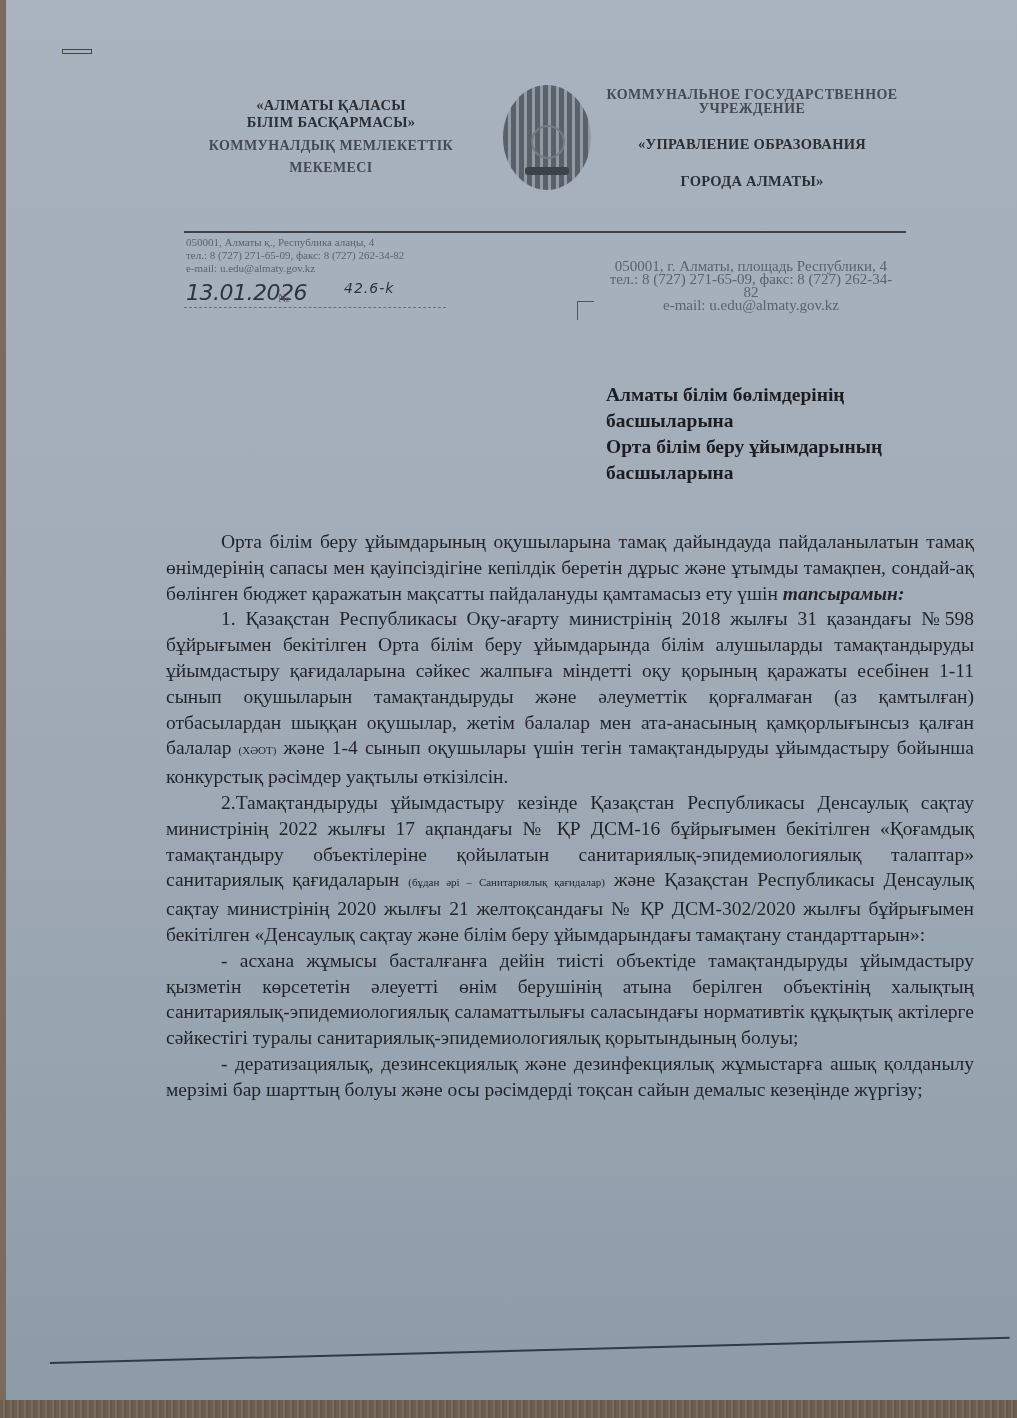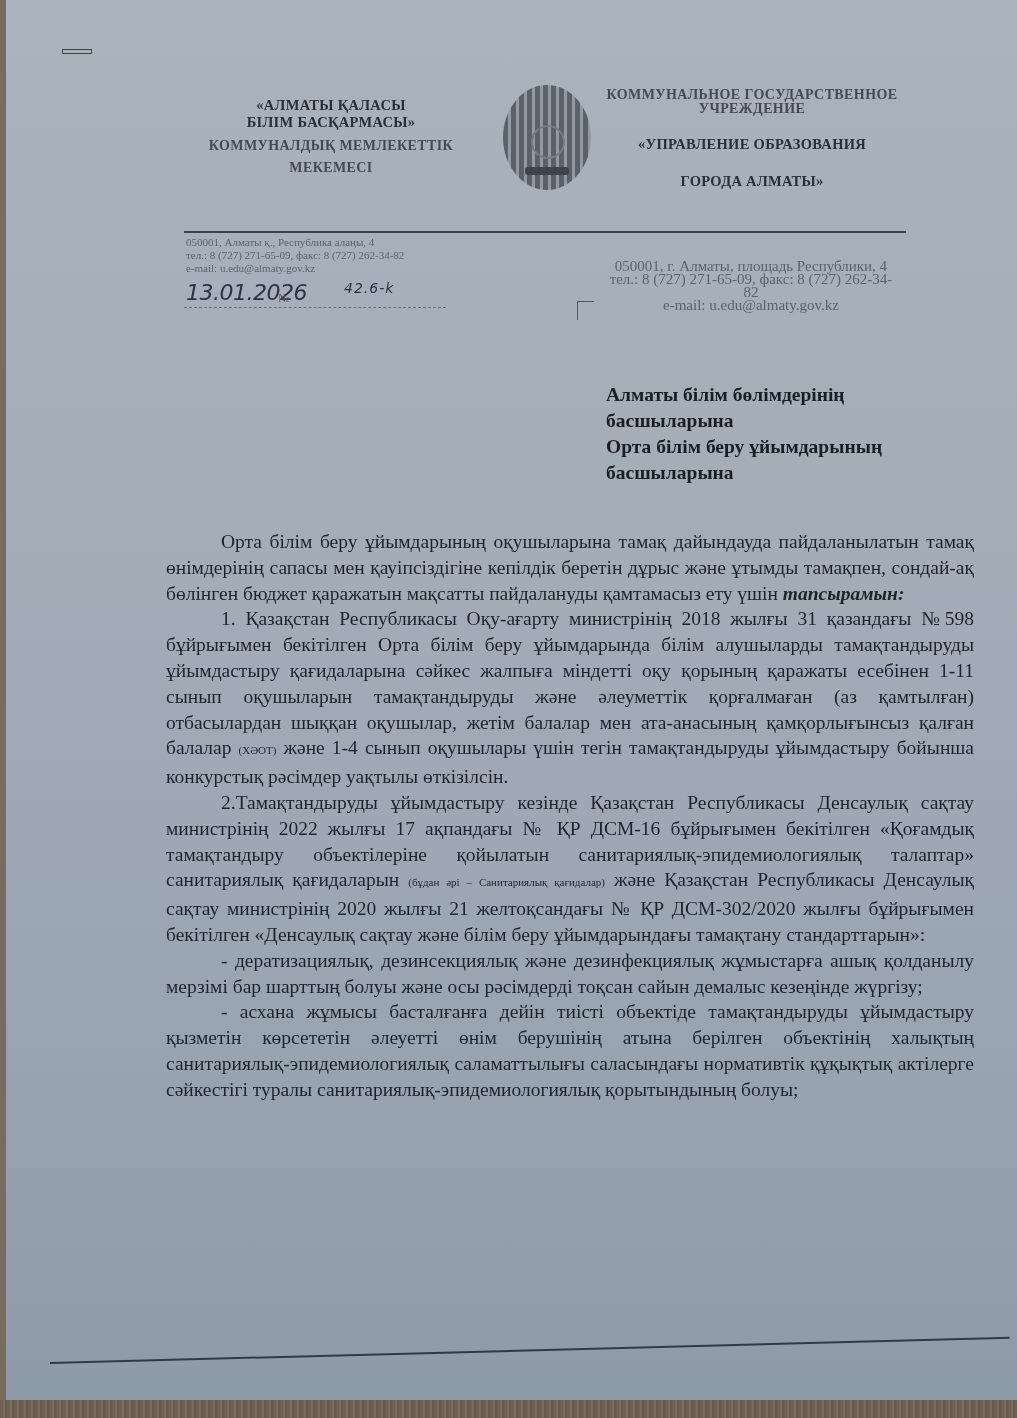--- a/index.html
+++ b/index.html
@@ -149,19 +149,19 @@
     <div>Алматы білім бөлімдерінің</div>
     <div>басшыларына</div>
     <div>Орта білім беру ұйымдарының</div>
     <div>басшыларына</div>
   </div>
 
   <div class="body-text">
     <p><span>Орта білім беру ұйымдарының оқушыларына тамақ дайындауда пайдаланылатын тамақ өнімдерінің сапасы мен қауіпсіздігіне кепілдік беретін дұрыс және ұтымды тамақпен, сондай-ақ бөлінген бюджет қаражатын мақсатты пайдалануды қамтамасыз ету үшін </span><span class="em-bold">тапсырамын:</span></p>
     <p><span>1. Қазақстан Республикасы Оқу-ағарту министрінің 2018 жылғы 31 қазандағы №598 бұйрығымен бекітілген Орта білім беру ұйымдарында білім алушыларды тамақтандыруды ұйымдастыру қағидаларына сәйкес жалпыға міндетті оқу қорының қаражаты есебінен 1-11 сынып оқушыларын тамақтандыруды және әлеуметтік қорғалмаған (аз қамтылған) отбасылардан шыққан оқушылар, жетім балалар мен ата-анасының қамқорлығынсыз қалған балалар </span><span class="em-it">(ХӘОТ)</span><span> және 1-4 сынып оқушылары үшін тегін тамақтандыруды ұйымдастыру бойынша конкурстық рәсімдер уақтылы өткізілсін.</span></p>
     <p><span>2.Тамақтандыруды ұйымдастыру кезінде Қазақстан Республикасы Денсаулық сақтау министрінің 2022 жылғы 17 ақпандағы № ҚР ДСМ-16 бұйрығымен бекітілген «Қоғамдық тамақтандыру объектілеріне қойылатын санитариялық-эпидемиологиялық талаптар» санитариялық қағидаларын </span><span class="em-it">(бұдан әрі – Санитариялық қағидалар)</span><span> және Қазақстан Республикасы Денсаулық сақтау министрінің 2020 жылғы 21 желтоқсандағы № ҚР ДСМ-302/2020 жылғы бұйрығымен бекітілген «Денсаулық сақтау және білім беру ұйымдарындағы тамақтану стандарттарын»:</span></p>
+    <p class="bullet">- асхана жұмысы басталғанға дейін тиісті объектіде тамақтандыруды ұйымдастыру қызметін көрсететін әлеуетті өнім берушінің атына берілген объектінің халықтың санитариялық-эпидемиологиялық саламаттылығы саласындағы нормативтік құқықтық актілерге сәйкестігі туралы санитариялық-эпидемиологиялық қорытындының болуы;</p>
     <p class="bullet">- дератизациялық, дезинсекциялық және дезинфекциялық жұмыстарға ашық қолданылу мерзімі бар шарттың болуы және осы рәсімдерді тоқсан сайын демалыс кезеңінде жүргізу;</p>
-    <p class="bullet">- асхана жұмысы басталғанға дейін тиісті объектіде тамақтандыруды ұйымдастыру қызметін көрсететін әлеуетті өнім берушінің атына берілген объектінің халықтың санитариялық-эпидемиологиялық саламаттылығы саласындағы нормативтік құқықтық актілерге сәйкестігі туралы санитариялық-эпидемиологиялық қорытындының болуы;</p>
   </div>
 </div>
 
 <div class="bottom-line"></div>
 <div class="page-edge-bottom"></div>
 
 </body></html>

